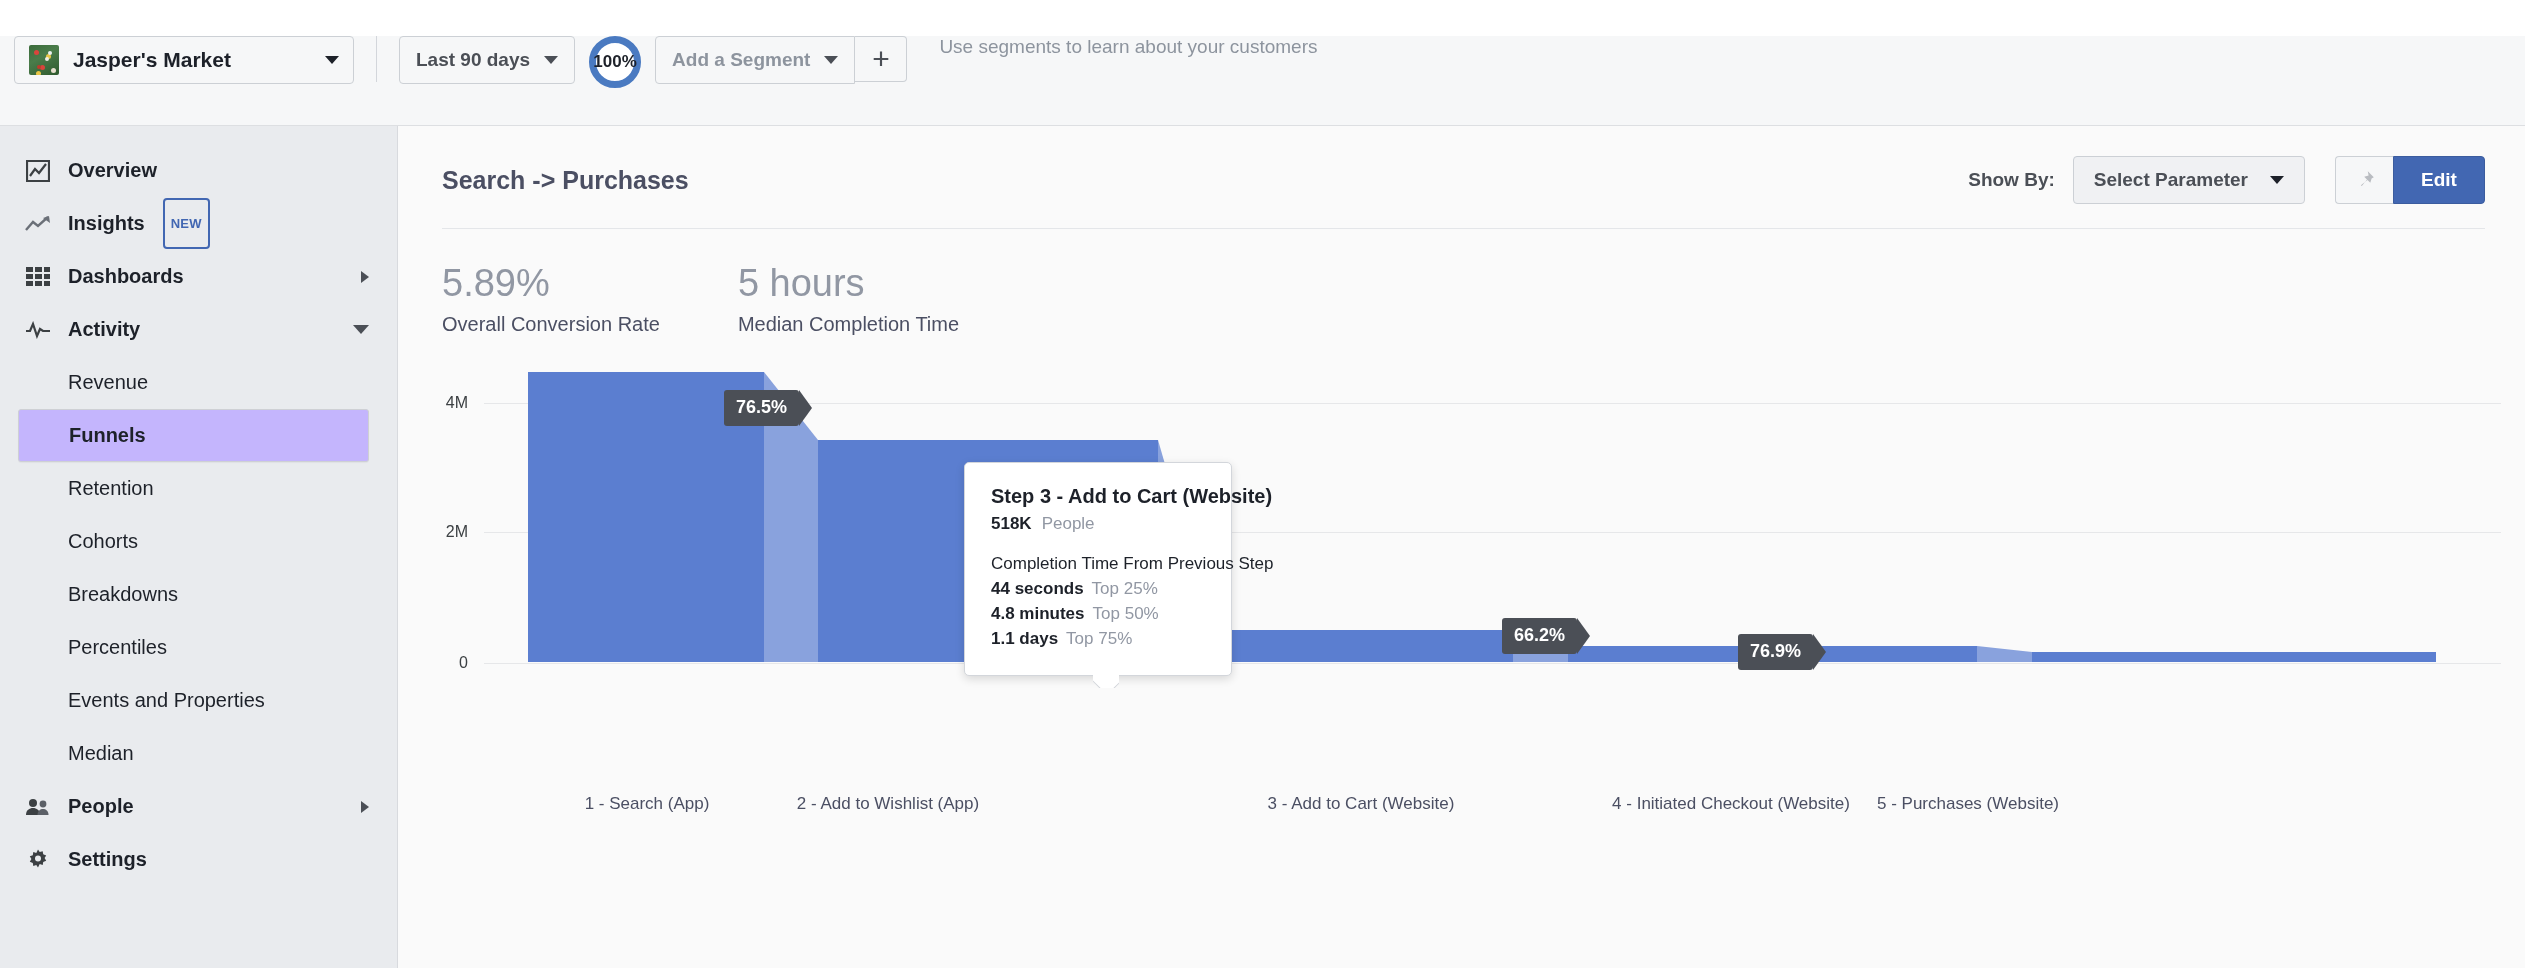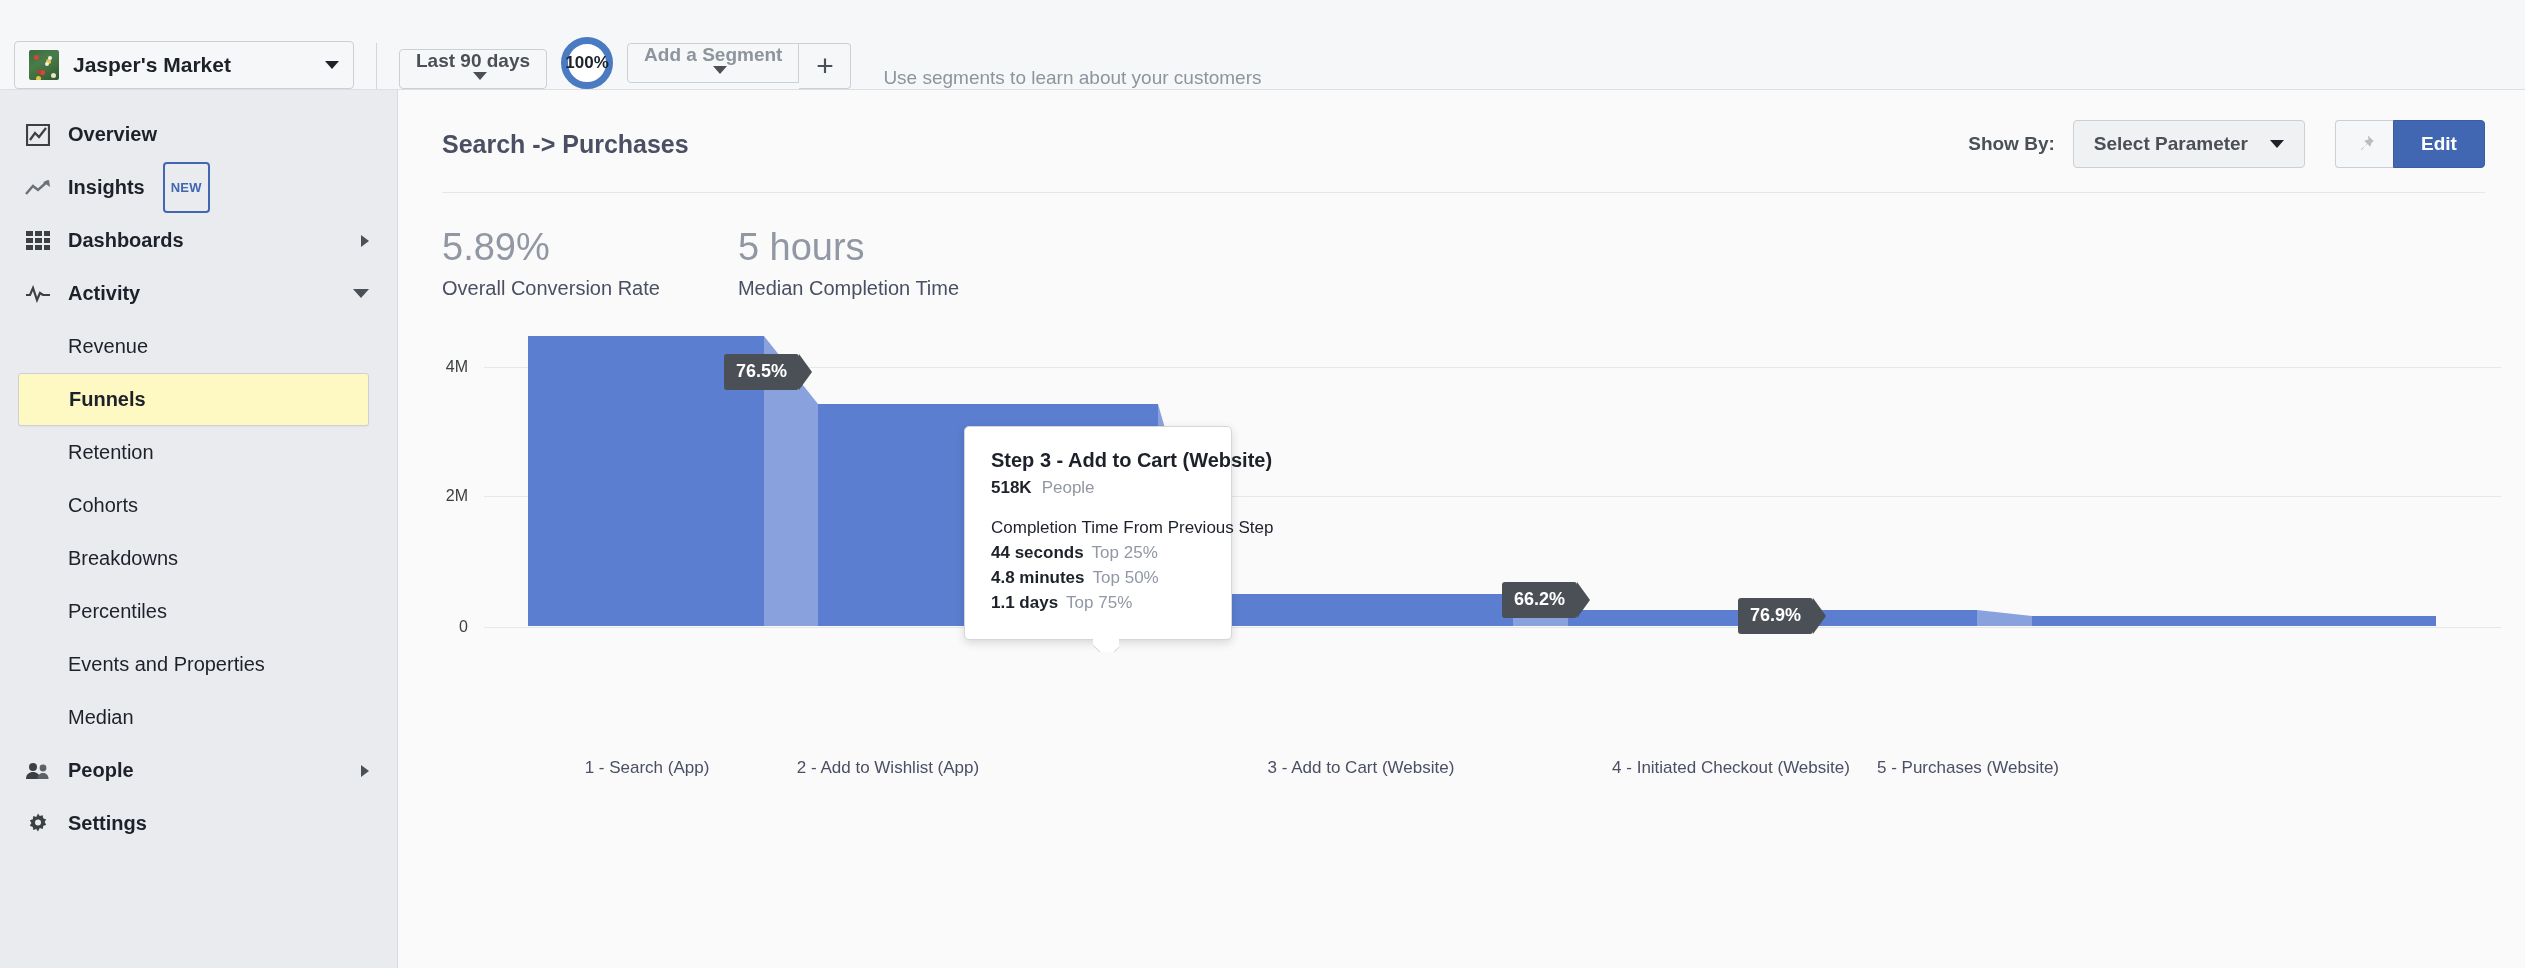--- a/index.html
+++ b/index.html
@@ -9,23 +9,24 @@
     background: #ffffff;
     overflow: hidden;
   }
 
   
   .topbar {
     height: 90px;
     background: #f6f7f8;
     border-bottom: 1px solid #dddfe2;
     display: flex;
-    align-items: flex-end;
+    align-items: flex-start;
     padding: 0 0 0 14px;
     position: relative;
+    margin-top: 36px;
   }
   .account-btn {
     display: flex; align-items: center;
     height: 48px;
     min-width: 340px;
     background: #f6f7f8;
     border: 1px solid #ccd0d5;
     border-radius: 4px;
     padding: 0 14px;
     cursor: pointer;
@@ -54,24 +55,24 @@
   }
   .caret {
     width:0;height:0;border-left:7px solid transparent;border-right:7px solid transparent;
     border-top:8px solid #1d2129; margin-left:auto;
   }
   .caret.gray { border-top-color:#4b4f56; }
 
   .vdiv { width:1px; height:46px; background:#d3d6db; margin:0 22px; }
 
   .pill-btn {
-    height: 40px; display:flex; align-items:center;
+    height: 48px; display:flex; align-items:center;
     background:#f6f7f8; border:1px solid #ccd0d5; border-radius:4px;
     padding: 0 16px; cursor:pointer;
-    font-size:19px; font-weight:bold; color:#4b4f56; white-space:nowrap;flex-direction:column;
+    font-size:19px; font-weight:bold; color:#4b4f56; white-space:nowrap;
   }
   .pill-btn .caret { margin-left:14px; }
 
   .donut {
     width:52px; height:52px; border-radius:50%;
     border:7px solid #4a7ac1; background:#fff;
     display:flex; align-items:center; justify-content:center;
     margin: 0 14px; flex:0 0 auto; cursor:pointer;
   }
   .donut span { font-size:17px; font-weight:bold; color:#1d2129; }
@@ -119,21 +120,21 @@
   .arrow-down {
     margin-left:auto; width:0;height:0;
     border-left:8px solid transparent;border-right:8px solid transparent;
     border-top:9px solid #4b4f56;
   }
   .sub-row {
     height:53px; display:flex; align-items:center;
     padding-left:68px; font-size:20px; color:#1d2129; cursor:pointer;
   }
   .sub-row.active {
-    background:#fef9c3; border:1px solid #ced0d4; border-radius:3px;
+    background:#c4b5fd; border:1px solid #ced0d4; border-radius:3px;
     margin:0 28px 0 18px; padding-left:50px; font-weight:bold;
     box-shadow: 0 1px 1px rgba(0,0,0,.04);
   }
 
   
   .main { flex:1; background:#fafafa; position:relative; overflow:hidden; }
   .main-head {
     display:flex; align-items:center;
     padding: 30px 40px 0 44px;
   }

